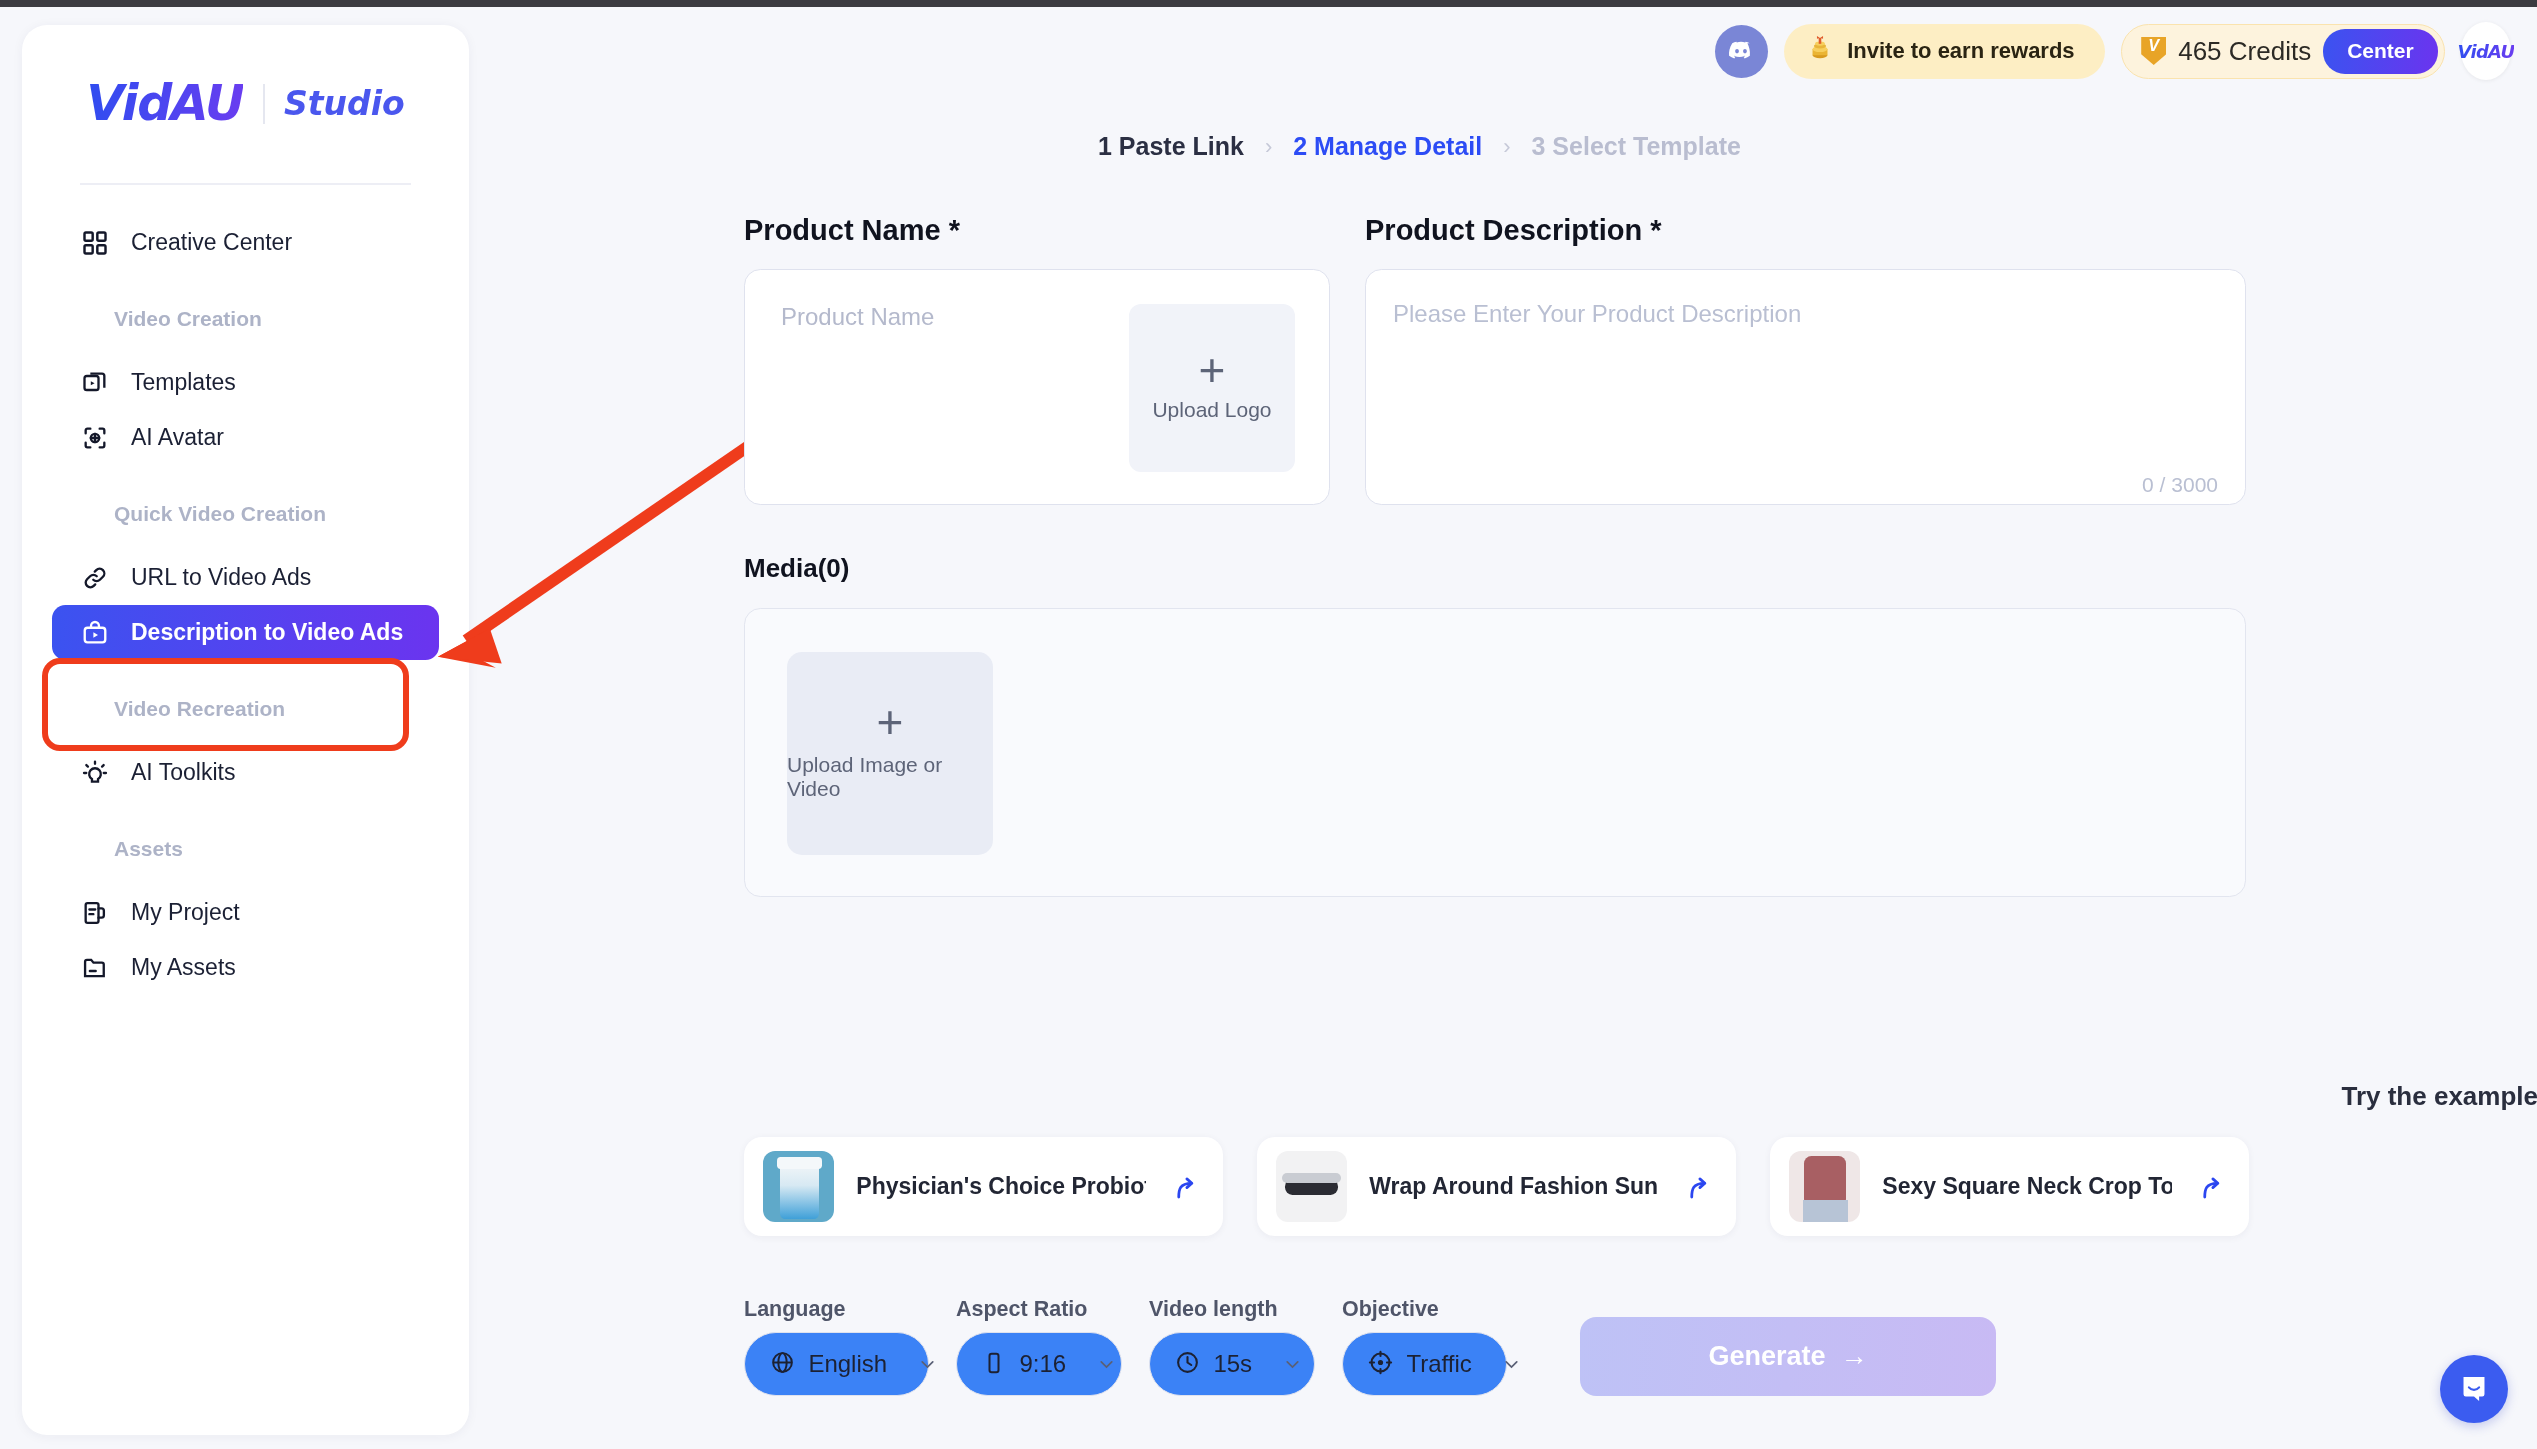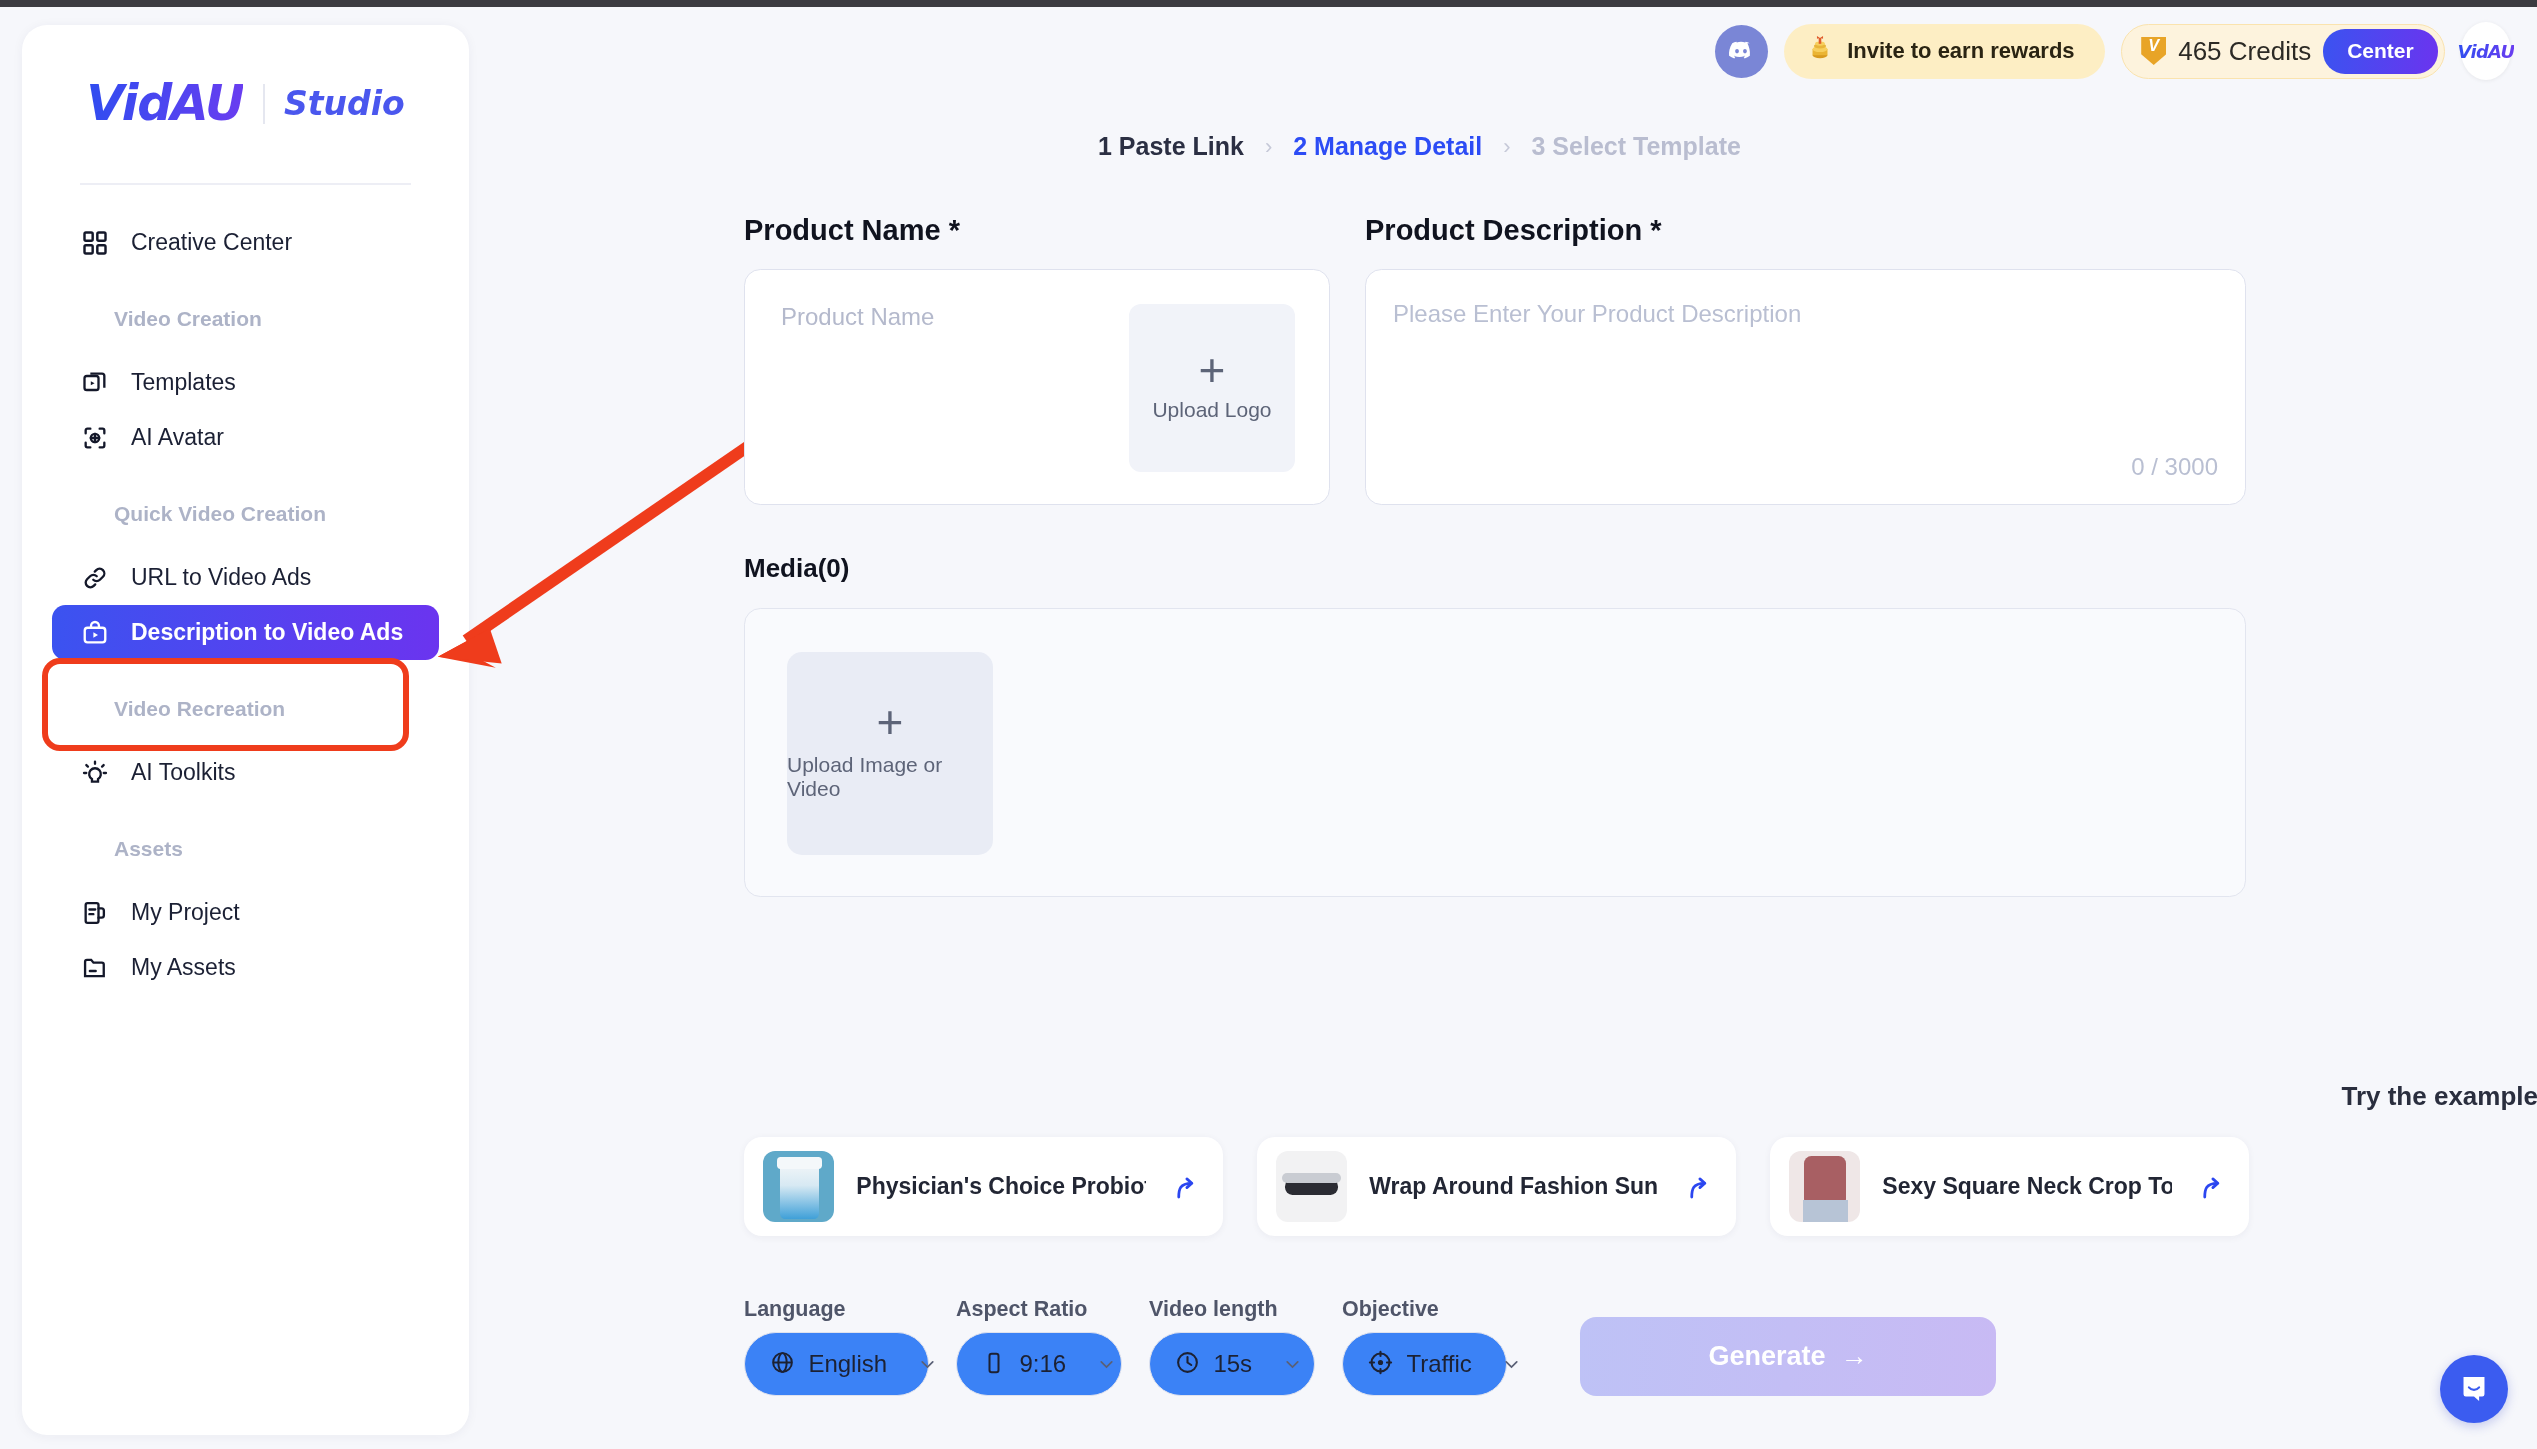--- a/index.html
+++ b/index.html
@@ -125,21 +125,21 @@
     display:flex; flex-direction:column; align-items:center; justify-content:center; gap:12px; cursor:pointer;
   }
   .plus-glyph { font-size:46px; color:#5d6478; line-height:0.7; font-weight:300; }
   .upload-cap { font-size:21px; color:#5d6478; }
 
   .pdesc-box {
     position:absolute; left:1365px; top:269px; width:881px; height:236px;
     background:#fff; border:1.5px solid #dfe2ee; border-radius:16.3px;
   }
   .pdesc-ph { position:absolute; left:27px; top:30px; font-size:24px; color:#b9bfd2; }
-  .counter { position:absolute; right:27px; bottom:23px; font-size:24px; color:#b9bfd2; }
+  .counter { position:absolute; right:27px; bottom:7px; font-size:21px; color:#b9bfd2; }
 
   .media-label { position:absolute; left:744px; top:553px; font-size:26px; font-weight:700; color:#10131f; }
   .media-box {
     position:absolute; left:744px; top:608px; width:1502px; height:289px;
     background:#f9fafd; border:1.5px solid #e2e5ef; border-radius:16.3px;
   }
   .media-tile {
     position:absolute; left:42px; top:43px; width:206px; height:203px;
     background:#e9ecf5; border-radius:15px;
     display:flex; flex-direction:column; align-items:center; justify-content:center; gap:15px; cursor:pointer;

